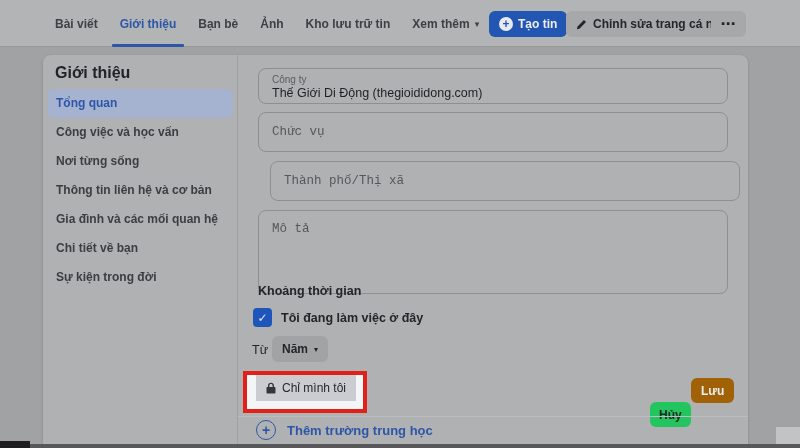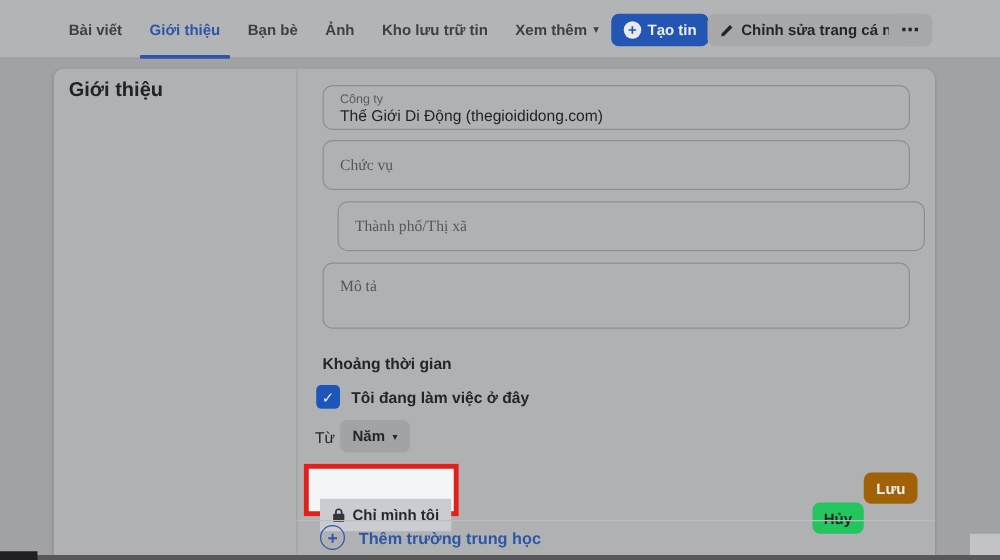--- a/index.html
+++ b/index.html
@@ -24,40 +24,40 @@
   .v-divider { position:absolute; left:194px; top:0; bottom:0; width:1px; background:#a0a1a3; }
 
   
   .sb-title { position:absolute; left:12px; top:9px; font-size:16px; font-weight:bold; color:#212327; }
   .sb-list { position:absolute; left:5px; top:34px; width:185px; }
   .sb-item { height:29px; line-height:29px; padding-left:8px; border-radius:6px; font-size:12px; font-weight:600; color:#3b3d41; cursor:pointer; white-space:nowrap; overflow:hidden; }
   .sb-item.selected { background:#a5b3d0; color:#2d56a8; font-weight:bold; }
 
   
   .fld { position:absolute; left:215px; width:470px; border:1px solid #8e8f91; border-radius:8px; background:transparent; }
-  .fld input, .fld textarea { width:100%; height:100%; border:0; background:transparent; outline:none; font-family:Liberation Serif, serif; font-size:12.5px; color:#1f2124; padding:0 13px; }
+  .fld input, .fld textarea { width:100%; height:100%; border:0; background:transparent; outline:none; font-family:Liberation Mono, monospace; font-size:12.5px; color:#1f2124; padding:0 13px; }
   .fld input::placeholder, .fld textarea::placeholder { color:#55575a; opacity:1; }
   .fld-company { top:13px; height:36px; padding:5px 13px 0; }
   .fld-company .flabel { font-size:10px; color:#595b5e; line-height:11px; }
   .fld-company .fvalue { font-size:12.5px; color:#1f2124; line-height:16px; }
   .fld-position { top:57px; height:40px; }
   .fld-city { top:106px; height:40px;margin-left:12px; }
-  .fld-desc { top:155px; height:53px; }
+  .fld-desc { top:155px; height:84px; }
   .fld-desc textarea { padding:11px 13px; resize:none; }
 
   .section-label { position:absolute; left:215px; top:229px; font-size:12.5px; font-weight:bold; color:#232528; }
   .checkbox { position:absolute; left:210px; top:253px; width:19px; height:19px; background:#1d55bb; border-radius:4px; display:flex; align-items:center; justify-content:center; color:#e9ebee; font-size:12px; font-weight:bold; cursor:pointer; }
   .checkbox-label { position:absolute; left:238px; top:256px; font-size:12.5px; font-weight:bold; color:#232528; }
   .from-label { position:absolute; left:209px; top:288px; font-size:12.5px; color:#232528; }
   .dropdown { position:absolute; left:229px; top:281px; height:26px; padding:0 10px; background:#a2a3a5; border-radius:6px; display:flex; align-items:center; gap:6px; font-size:12px; font-weight:bold; color:#232528; cursor:pointer; }
   .dropdown .caret { font-size:8px; }
 
   
   .annotation { position:absolute; left:200px; top:316px; width:124px; height:42px; background:#f4f5f7; border:4px solid #df211a; }
-  .btn-privacy { position:absolute; left:9px; top:24px; height:26px; padding:0 10px; background:#caccd1; border-radius:0; display:flex; align-items:center; gap:6px; font-size:12px; font-weight:bold; color:#26282b; cursor:pointer; white-space:nowrap; }
+  .btn-privacy { position:absolute; left:9px; top:0; height:26px; padding:0 10px; background:#caccd1; border-radius:0; display:flex; align-items:center; gap:6px; font-size:12px; font-weight:normal; color:#26282b; cursor:pointer; white-space:nowrap; }
 
   .btn-cancel { position:absolute; left:607px; top:323px; height:25px; padding:0 9px; background:#22c55e; border-radius:6px; display:flex; align-items:center; font-size:12px; font-weight:bold; color:#232528; cursor:pointer;margin-top:24px; }
   .btn-save { position:absolute; left:648px; top:323px; height:25px; padding:0 10px; background:#a16207; border-radius:6px; display:flex; align-items:center; font-size:12px; font-weight:bold; color:#eceef1; cursor:pointer; }
 
   .h-divider2 { position:absolute; left:195px; right:0; top:361px; height:1px; background:#bcbdbf; }
   .add-row { position:absolute; left:213px; top:365px; display:flex; align-items:center; gap:11px; cursor:pointer; }
   .circle-plus { width:20px; height:20px; border:1.5px solid #2d56a8; border-radius:50%; display:flex; align-items:center; justify-content:center; color:#2d56a8; font-size:14px; font-weight:bold; line-height:1; }
   .add-label { font-size:13px; font-weight:bold; color:#2d56a8; }
 
   
@@ -99,20 +99,29 @@
 
     <div class="navbtn btn-more">
       <span>⋯</span>
     </div>
   </div>
 
   <div class="card">
     <div class="v-divider"></div>
 
     <div class="sb-title">Giới thiệu</div>
+    <div class="sb-list">
+      <div class="sb-item selected">Tổng quan</div>
+      <div class="sb-item">Công việc và học vấn</div>
+      <div class="sb-item">Nơi từng sống</div>
+      <div class="sb-item">Thông tin liên hệ và cơ bản</div>
+      <div class="sb-item">Gia đình và các mối quan hệ</div>
+      <div class="sb-item">Chi tiết về bạn</div>
+      <div class="sb-item">Sự kiện trong đời</div>
+    </div>
 
     <div class="fld fld-company">
       <div class="flabel">Công ty</div>
       <div class="fvalue">Thế Giới Di Động (thegioididong.com)</div>
     </div>
 
     <div class="fld fld-position">
       <input type="text" placeholder="Chức vụ" style="">
     </div>
 

